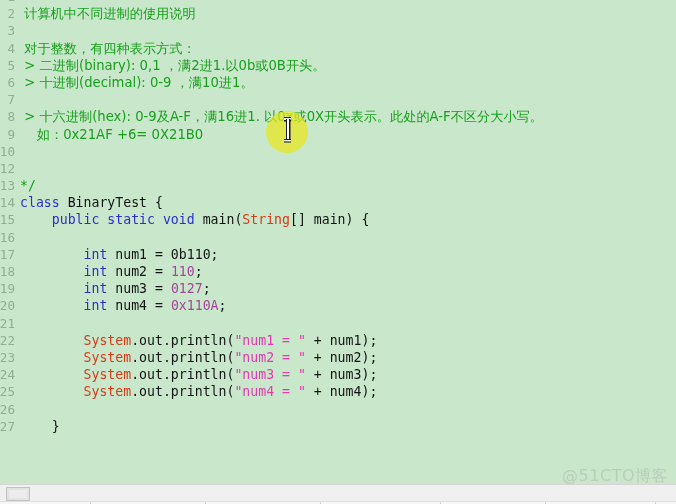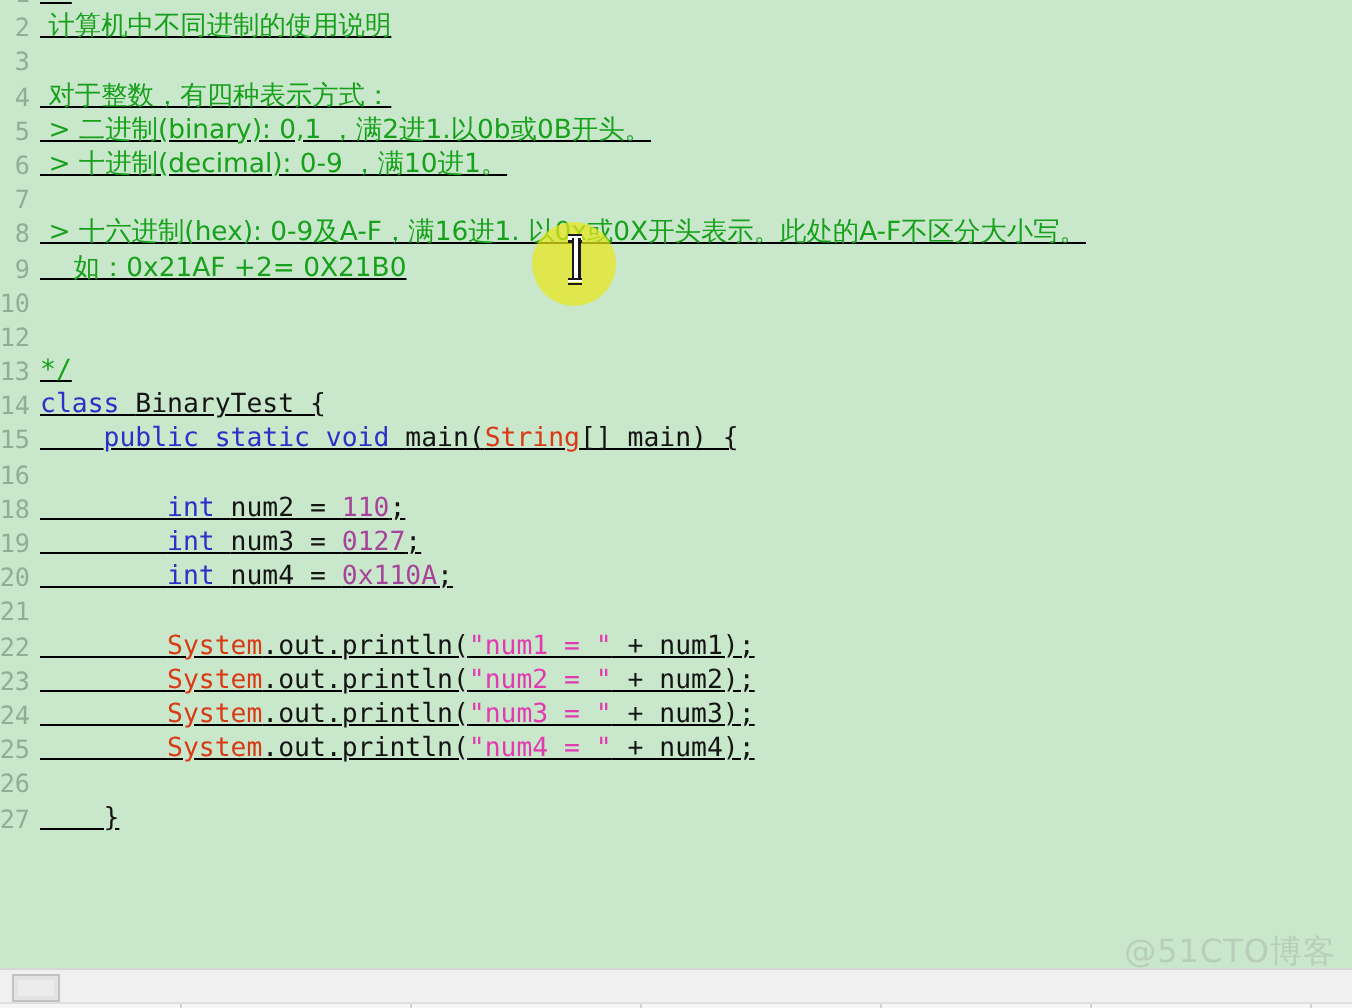--- a/index.html
+++ b/index.html
@@ -51,21 +51,20 @@
     font-size: 12.6px;
     font-family: "DejaVu Sans Mono", "Liberation Mono", monospace;
     user-select: none;
   }
 
   .codetext {
     position: absolute;
     left: 20px;
     top: 0;
     white-space: pre;
-    text-decoration: underline;
   }
 
   
   .cmt   { color: #17a01b; }            
   .kw    { color: #2b30c8; }            
   .plain { color: #141414; margin-top: 24px; }            
   .type  { color: #d93a16; }            
   .num   { color: #a6449a; }            
   .str   { color: #e23ab0; }            
 
@@ -175,27 +174,28 @@
   <div class="editor">
     <div class="code-rows" id="code-rows">
         <div class="row"><div class="gutter">1</div><div class="codetext"><span class="cmt"> *</span></div></div>
         <div class="row"><div class="gutter">2</div><div class="codetext"><span class="cmt cjk"> 计算机中不同进制的使用说明</span></div></div>
         <div class="row"><div class="gutter">3</div><div class="codetext"><span class="cmt"></span></div></div>
         <div class="row"><div class="gutter">4</div><div class="codetext"><span class="cmt cjk"> 对于整数，有四种表示方式：</span></div></div>
         <div class="row"><div class="gutter">5</div><div class="codetext"><span class="cmt cjk"> &gt; 二进制(binary): 0,1 ，满2进1.以0b或0B开头。</span></div></div>
         <div class="row"><div class="gutter">6</div><div class="codetext"><span class="cmt cjk"> &gt; 十进制(decimal): 0-9 ，满10进1。</span></div></div>
         <div class="row"><div class="gutter">7</div></div>
         <div class="row"><div class="gutter">8</div><div class="codetext"><span class="cmt cjk"> &gt; 十六进制(hex): 0-9及A-F，满16进1. 以0x或0X开头表示。此处的A-F不区分大小写。</span></div></div>
-        <div class="row"><div class="gutter">9</div><div class="codetext"><span class="cmt cjk">    如：0x21AF +2= 0X21B0</span></div></div>
+        <div class="row"><div class="gutter">9</div><div class="codetext"><span class="cmt cjk">    如：0x21AF +6= 0X21B0</span></div></div>
         <div class="row"><div class="gutter">10</div><div class="codetext"><span class="cmt"></span></div></div>
         <div class="row"><div class="gutter">12</div><div class="codetext"><span class="cmt"></span></div></div>
         <div class="row"><div class="gutter">13</div><div class="codetext"><span class="cmt">*/</span></div></div>
         <div class="row"><div class="gutter">14</div><div class="codetext"><span class="kw">class </span><span class="plain">BinaryTest {</span></div></div>
         <div class="row"><div class="gutter">15</div><div class="codetext"><span class="plain">    </span><span class="kw">public static void </span><span class="plain">main(</span><span class="type">String</span><span class="plain">[] main) {</span></div></div>
         <div class="row"><div class="gutter">16</div><div class="codetext"><span class="plain"></span></div></div>
+        <div class="row"><div class="gutter">17</div><div class="codetext"><span class="plain">        </span><span class="kw">int </span><span class="plain">num1 = 0b110;</span></div></div>
         <div class="row"><div class="gutter">18</div><div class="codetext"><span class="plain">        </span><span class="kw">int </span><span class="plain">num2 = </span><span class="num">110</span><span class="plain">;</span></div></div>
         <div class="row"><div class="gutter">19</div><div class="codetext"><span class="plain">        </span><span class="kw">int </span><span class="plain">num3 = </span><span class="num">0127</span><span class="plain">;</span></div></div>
         <div class="row"><div class="gutter">20</div><div class="codetext"><span class="plain">        </span><span class="kw">int </span><span class="plain">num4 = </span><span class="num">0x110A</span><span class="plain">;</span></div></div>
         <div class="row"><div class="gutter">21</div><div class="codetext"><span class="plain"></span></div></div>
         <div class="row"><div class="gutter">22</div><div class="codetext"><span class="plain">        </span><span class="type">System</span><span class="plain">.out.println(</span><span class="str">"num1 = "</span><span class="plain"> + num1);</span></div></div>
         <div class="row"><div class="gutter">23</div><div class="codetext"><span class="plain">        </span><span class="type">System</span><span class="plain">.out.println(</span><span class="str">"num2 = "</span><span class="plain"> + num2);</span></div></div>
         <div class="row"><div class="gutter">24</div><div class="codetext"><span class="plain">        </span><span class="type">System</span><span class="plain">.out.println(</span><span class="str">"num3 = "</span><span class="plain"> + num3);</span></div></div>
         <div class="row"><div class="gutter">25</div><div class="codetext"><span class="plain">        </span><span class="type">System</span><span class="plain">.out.println(</span><span class="str">"num4 = "</span><span class="plain"> + num4);</span></div></div>
         <div class="row"><div class="gutter">26</div><div class="codetext"><span class="plain"></span></div></div>
         <div class="row"><div class="gutter">27</div><div class="codetext"><span class="plain">    }</span></div></div>

